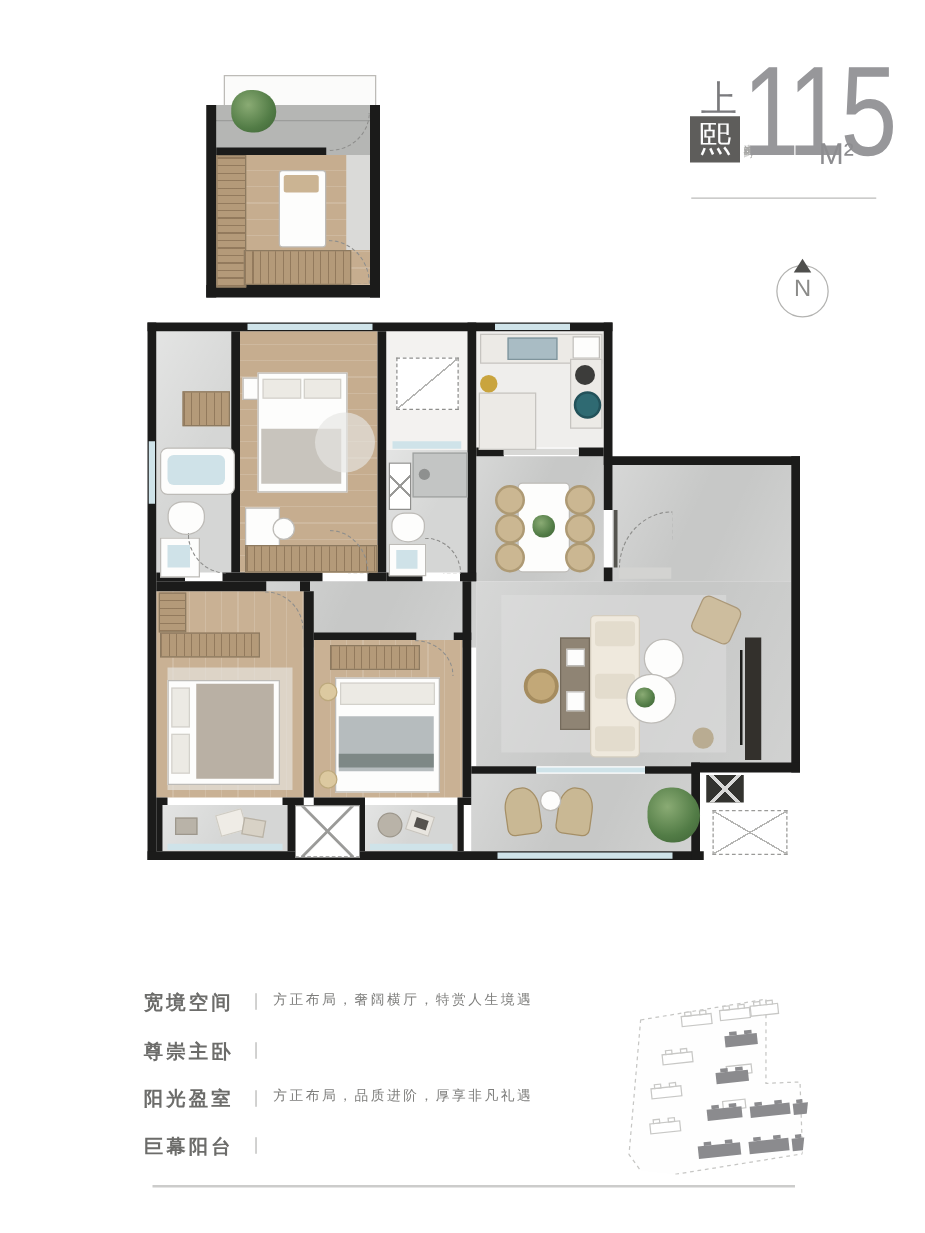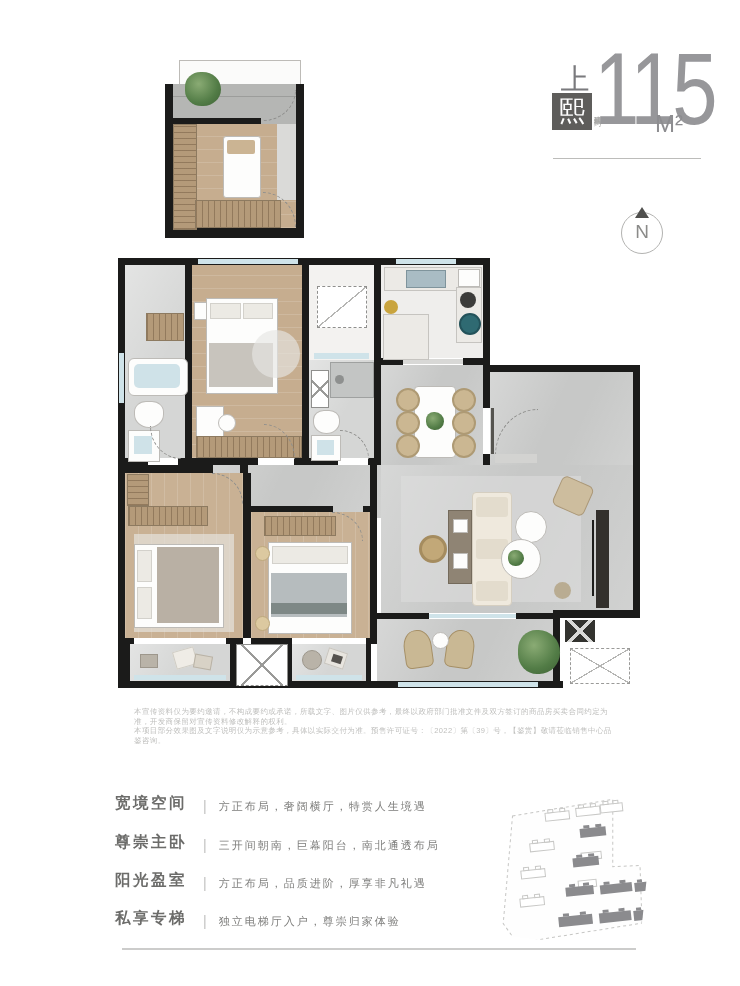--- a/index.html
+++ b/index.html
@@ -41,21 +41,21 @@
   .area-unit{position:absolute;left:655px;top:110px;font-size:24px;color:#8d8d90;font-weight:500}
   .area-note{position:absolute;left:592px;top:110px;font-size:7px;color:#a6a6a4;writing-mode:vertical-rl;letter-spacing:1px}
   .hdr-rule{position:absolute;left:553px;top:158px;width:148px;height:1px;background:#bcbcba}
   .specs{position:absolute;left:553px;top:168px;width:160px;font-size:19px;color:#8a8a8d;letter-spacing:3px}
   .compass{position:absolute;left:621px;top:212px;width:40px;height:40px;border:1px solid #b3b3b1;border-radius:50%;background:#fff}
   .compass .n{position:absolute;left:0;top:8px;width:40px;text-align:center;font-size:19px;color:#8b8b89}
   .compass .tri{position:absolute;left:13px;top:-6px;width:0;height:0;border-left:7px solid transparent;border-right:7px solid transparent;border-bottom:11px solid #4f4f4d}
   .disc{position:absolute;left:134px;top:707px;width:480px;font-size:7.5px;line-height:9.5px;color:#bfbfbd;letter-spacing:.4px}
   .apprec-h{position:absolute;left:206px;top:755px;font-size:13.5px;color:#9b9b99;letter-spacing:4px;display:flex;align-items:center;gap:8px}
   .apprec-h .bar{display:inline-block;width:2px;height:13px;background:#9b9b99}
-  .feat{position:absolute;left:115px;width:420px;height:22px;display:flex;align-items:flex-end;white-space:nowrap}
+  .feat{position:absolute;left:115px;width:420px;height:22px;display:flex;align-items:flex-start;white-space:nowrap}
   .feat .t{font-size:15.5px;font-weight:bold;color:#6c6c6a;letter-spacing:2.5px;width:88px}
   .feat .s{font-size:14px;color:#c2c2c0;margin:0 12px 0 0}
   .feat .d{font-size:11px;color:#7e7e7c;letter-spacing:2px}
   .bottom-rule{position:absolute;left:122px;top:948px;width:514px;height:2px;background:#cccccb}
 </style>
 </head>
 <body>
 
 <div class="stage">
 
@@ -271,45 +271,39 @@
     <div class="a" style="left:328px;top:372px;width:26px;height:36px;background:#c9b894;border:1px solid #a58f66;border-radius:45% 45% 6px 6px;transform:rotate(8deg)"></div>
     <div class="fw cir" style="left:314px;top:374px;width:15px;height:15px"></div>
     <div class="plant" style="left:400px;top:372px;width:42px;height:44px"></div>
 
     <div class="xd" style="left:447px;top:362px;width:30px;height:22px"></div>
     <div class="a" style="left:452px;top:390px;width:58px;height:34px;border:1px dashed #9a9a98;background:#fff">
       <div class="a" style="left:0;top:0;width:100%;height:100%;background:linear-gradient(to bottom right,transparent 49%,#b5b5b3 49%,#b5b5b3 51%,transparent 51%),linear-gradient(to top right,transparent 49%,#b5b5b3 49%,#b5b5b3 51%,transparent 51%)"></div>
     </div>
   </div>
 
-  <div class="disc">
-    <div>本宣传资料仅为要约邀请，不构成要约或承诺，所载文字、图片仅供参考，最终以政府部门批准文件及双方签订的商品房买卖合同约定为准，开发商保留对宣传资料修改解释的权利。</div>
-    <div>本项目部分效果图及文字说明仅为示意参考，具体以实际交付为准。预售许可证号：〔2022〕第〔39〕号，【鉴赏】敬请莅临销售中心品鉴咨询。</div>
-  </div>
 
 
   <div class="feat" style="top:792px">
     <span class="t">宽境空间</span>
     <span class="s">|</span>
     <span class="d">方正布局，奢阔横厅，特赏人生境遇</span>
   </div>
   <div class="feat" style="top:831px">
     <span class="t">尊崇主卧</span>
     <span class="s">|</span>
-    <span class="d">三开间朝南，巨幕阳台，南北通透布局</span>
   </div>
   <div class="feat" style="top:869px">
     <span class="t">阳光盈室</span>
     <span class="s">|</span>
     <span class="d">方正布局，品质进阶，厚享非凡礼遇</span>
   </div>
   <div class="feat" style="top:907px">
-    <span class="t">私享专梯</span>
+    <span class="t">巨幕阳台</span>
     <span class="s">|</span>
-    <span class="d">独立电梯厅入户，尊崇归家体验</span>
   </div>
 
   <div class="a" style="left:488px;top:782px;width:160px;height:160px;transform:rotate(6deg)">
     <svg width="160" height="160" viewBox="0 0 160 160">
       <path d="M20,40 L118,13 L125,80 L152,76 L160,133 L38,166 L22,148 Z" fill="#fefefe" stroke="#c6c6c4" stroke-width="1" stroke-dasharray="3,3"></path>
       <g stroke="#c8c8c6" fill="#ffffff" stroke-width="1">
         <g transform="translate(52,34) rotate(-12)">
             <rect width="24" height="8"></rect>
             <rect x="3" y="-3" width="5" height="3"></rect>
             <rect x="15" y="-3" width="5" height="3"></rect>

